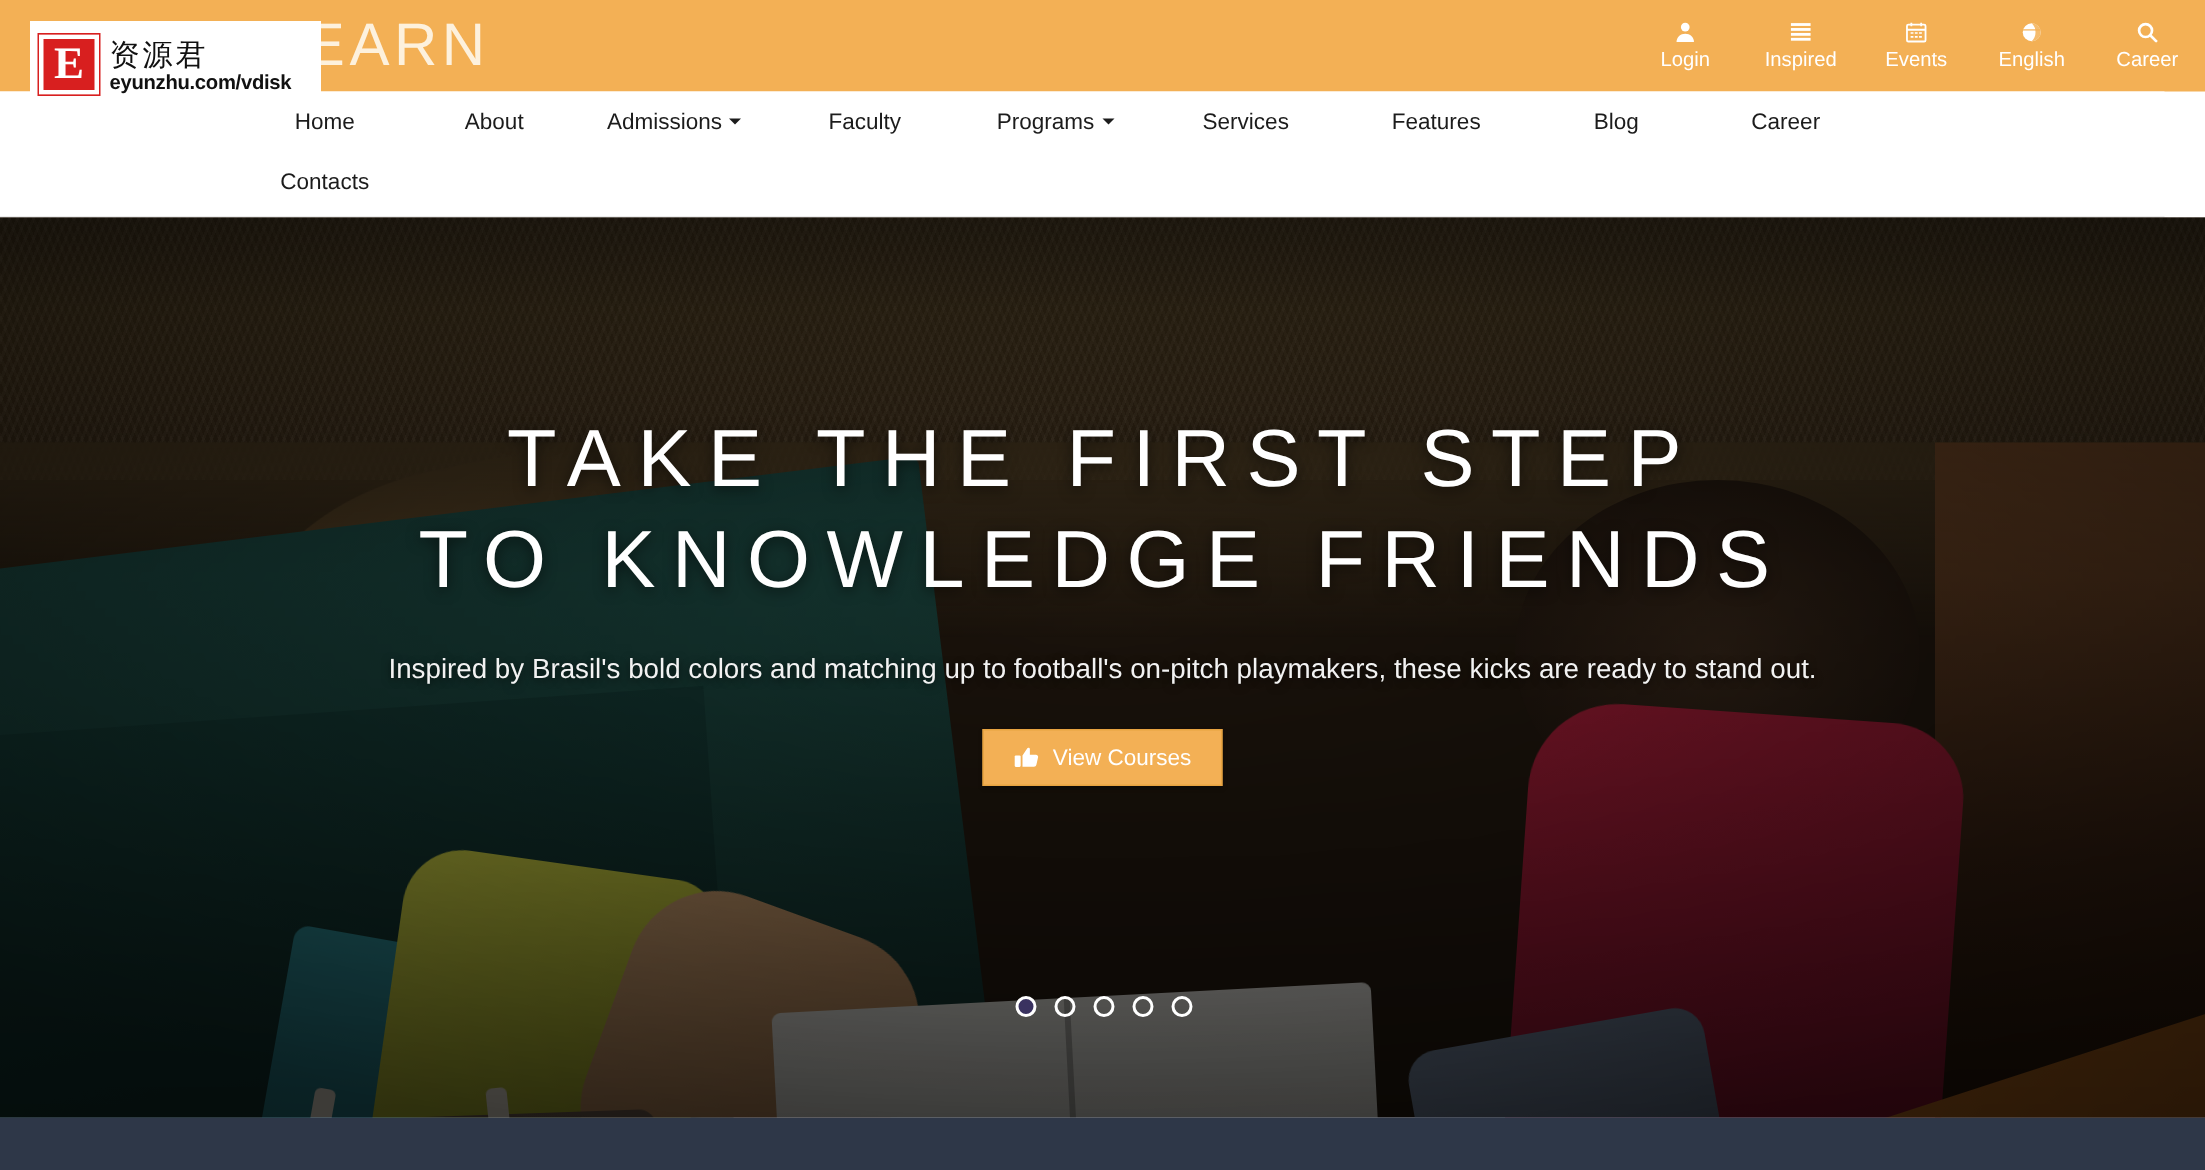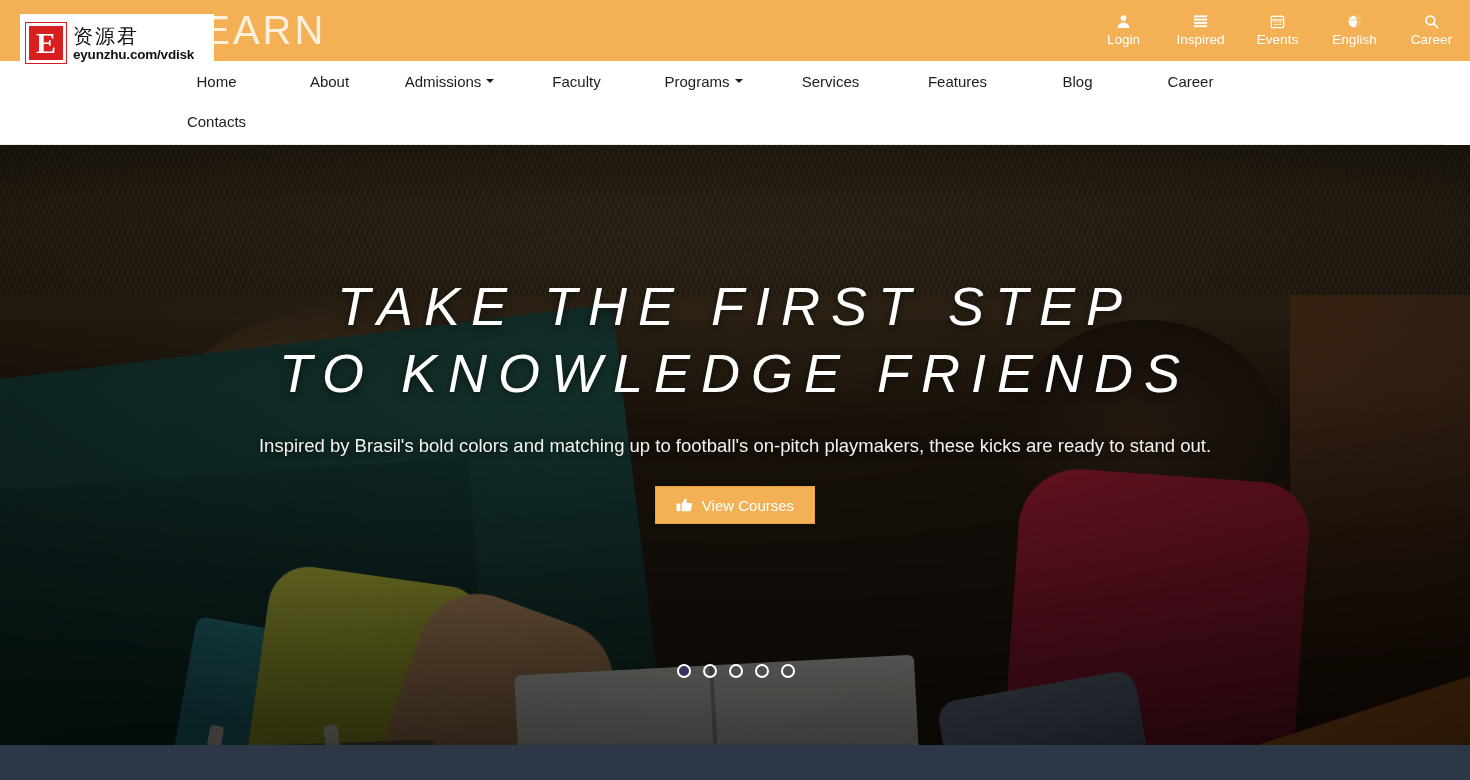--- a/index.html
+++ b/index.html
@@ -193,21 +193,21 @@
   }
   .hero-title {
     margin-top: 128px;
     width: 1200px; text-align: center;
     color: #ffffff;
     font-size: 54px; font-weight: 300;
     letter-spacing: 11px;
     line-height: 67px;
     text-shadow: 0 2px 9px rgba(0,0,0,.55);
   }
-  .hero-title .ln { display: block; font-style: italic; }
+  .hero-title .ln { display: block; }
   .hero-sub {
     margin-top: 26px;
     width: 1200px; text-align: center;
     color: #f2f2f2; font-size: 18.5px;
     line-height: 26px;
     text-shadow: 0 1px 6px rgba(0,0,0,.6);
   }
   .hero-cta {
     margin-top: 27px;
     height: 38px; padding: 0 20px;

